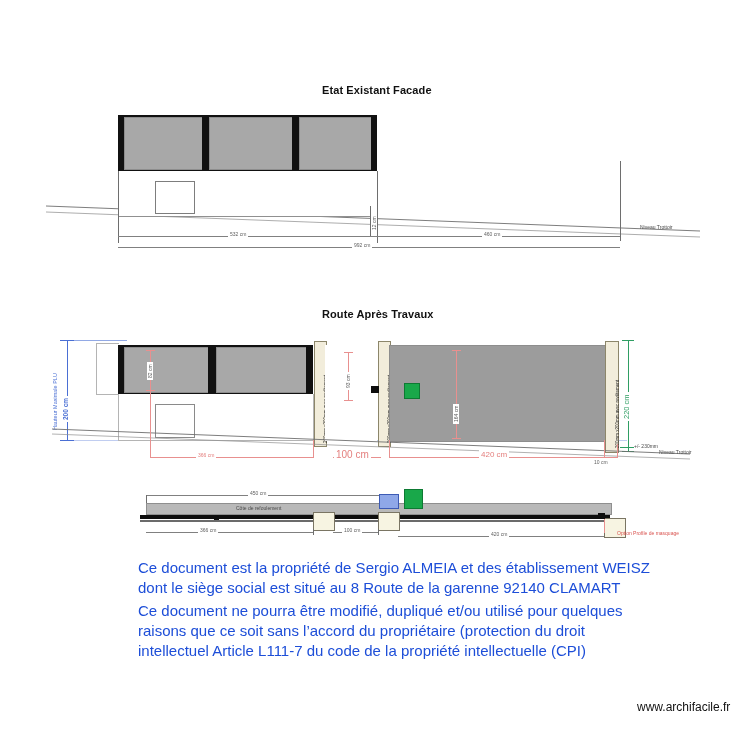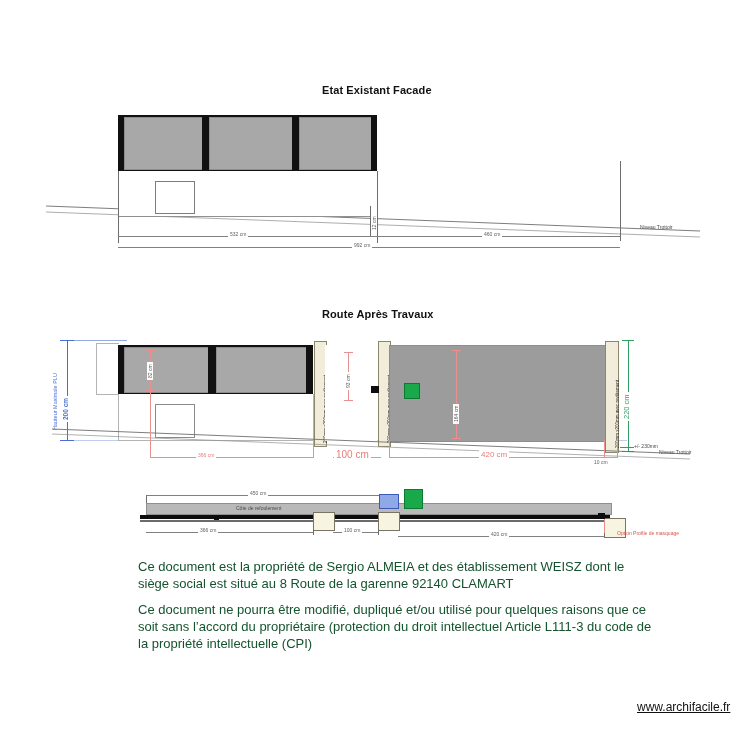--- a/index.html
+++ b/index.html
@@ -56,21 +56,21 @@
   }
 
   .greenbox{background:#19a84a;border:1px solid #0d7a33;}
   .bluebox{background:#8fa8e8;border:1px solid #3d5bb5;}
   .creambox{background:#f7f4e2;border:1px solid #7a7563;}
   .blackbar{background:#0d0d0d;}
   .greybar{background:#b9b9b9;border:1px solid #8f8f8f;}
 
   
   .legal{
-    font-size:13px;line-height:1.32;color:#14532d;
+    font-size:15px;line-height:1.32;color:#1d4ed8;
     width:520px;
   }
   .footer-url{font-size:12px;color:#111;}
 
   
   svg{position:absolute;left:0;top:0;overflow:visible;}
 </style>
 </head>
 <body>
 
@@ -253,17 +253,17 @@
 
     <div class="abs vline" style="left:313px;top:529px;height:6px;"></div>
     <div class="abs vline" style="left:378px;top:529px;height:6px;"></div>
     <div class="abs vred" style="left:604px;top:519px;height:14px;"></div>
 
     <div class="abs note red" style="left:617px;top:530px;">Option Profile de masquage</div>
   </div>
 
   <div class="abs legal" style="left:138px;top:558px;">Ce document est la propriété de Sergio ALMEIA et des établissement WEISZ dont le siège social est situé au 8 Route de la garenne 92140 CLAMART</div>
 
-  <div class="abs legal" style="left:138px;top:601px;">Ce document ne pourra être modifié, dupliqué et/ou utilisé pour quelques raisons que ce soit sans l’accord du propriétaire (protection du droit intellectuel Article L111-3 du code de la propriété intellectuelle (CPI)</div>
-
-  <div class="abs footer-url" style="left:637px;top:700px;text-decoration:underline;">www.archifacile.fr</div>
+  <div class="abs legal" style="left:138px;top:601px;">Ce document ne pourra être modifié, dupliqué et/ou utilisé pour quelques raisons que ce soit sans l’accord du propriétaire (protection du droit intellectuel Article L111-7 du code de la propriété intellectuelle (CPI)</div>
+
+  <div class="abs footer-url" style="left:637px;top:700px;">www.archifacile.fr</div>
 
 </div>
 
 </body></html>

